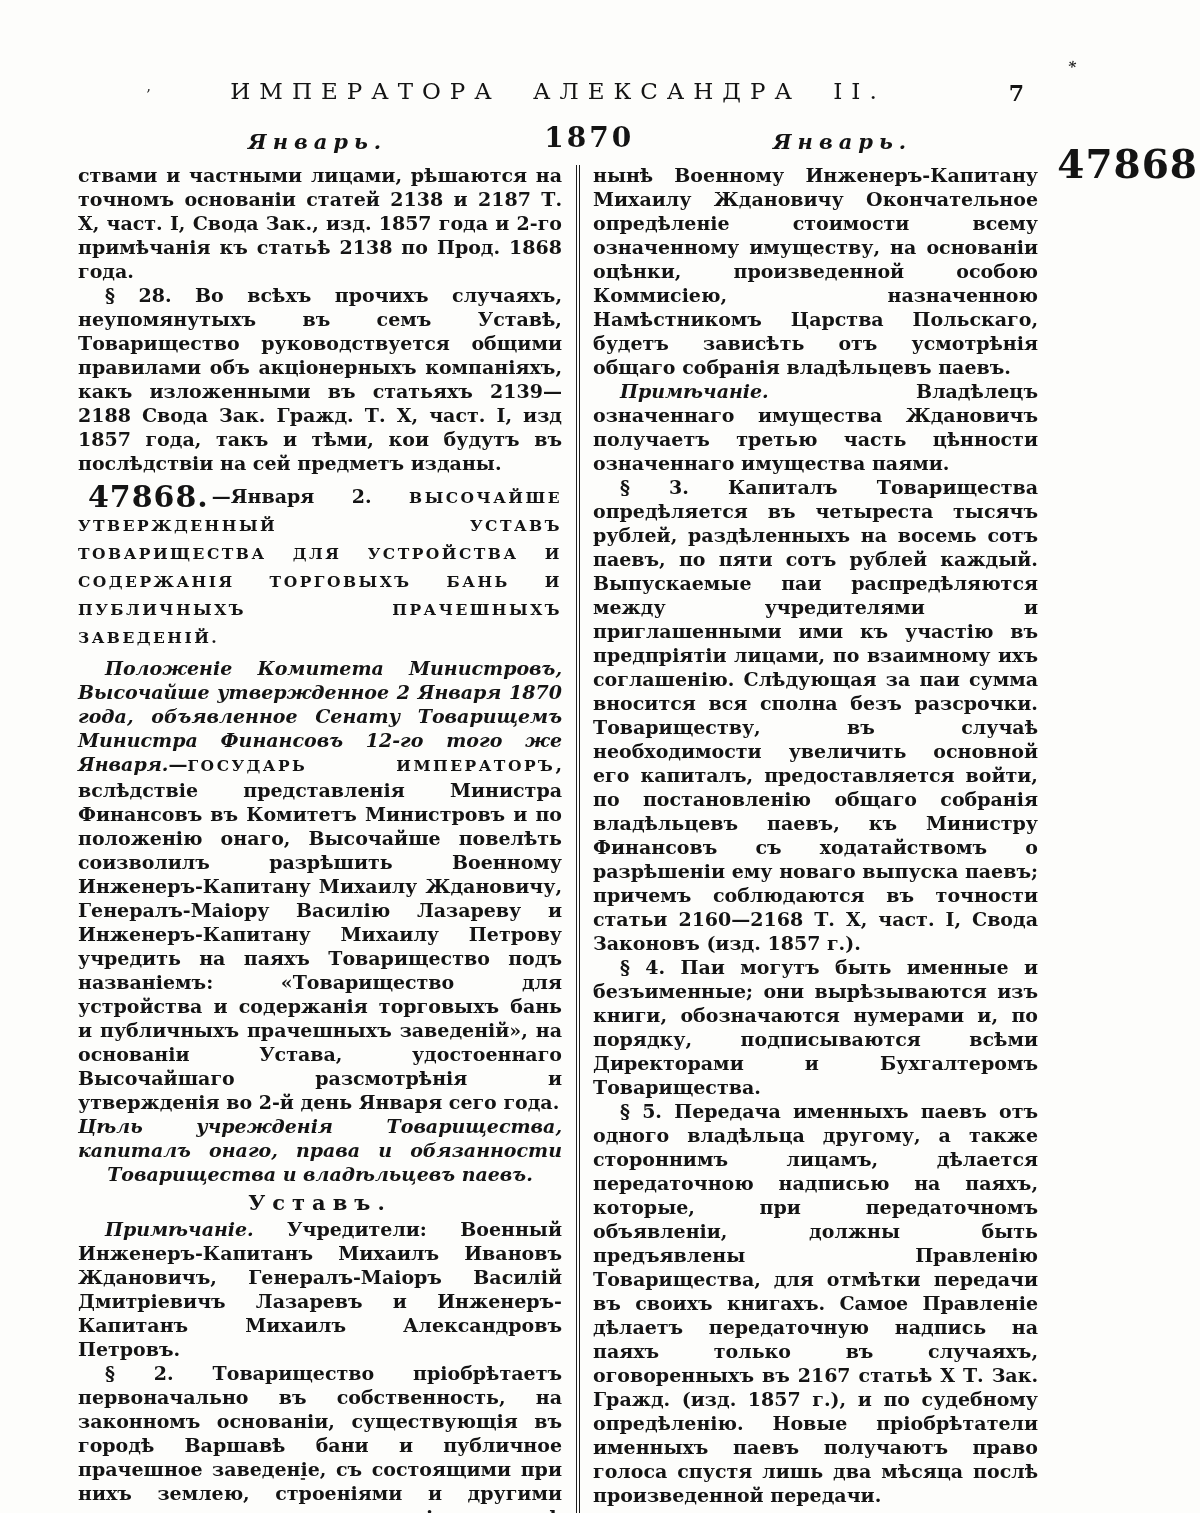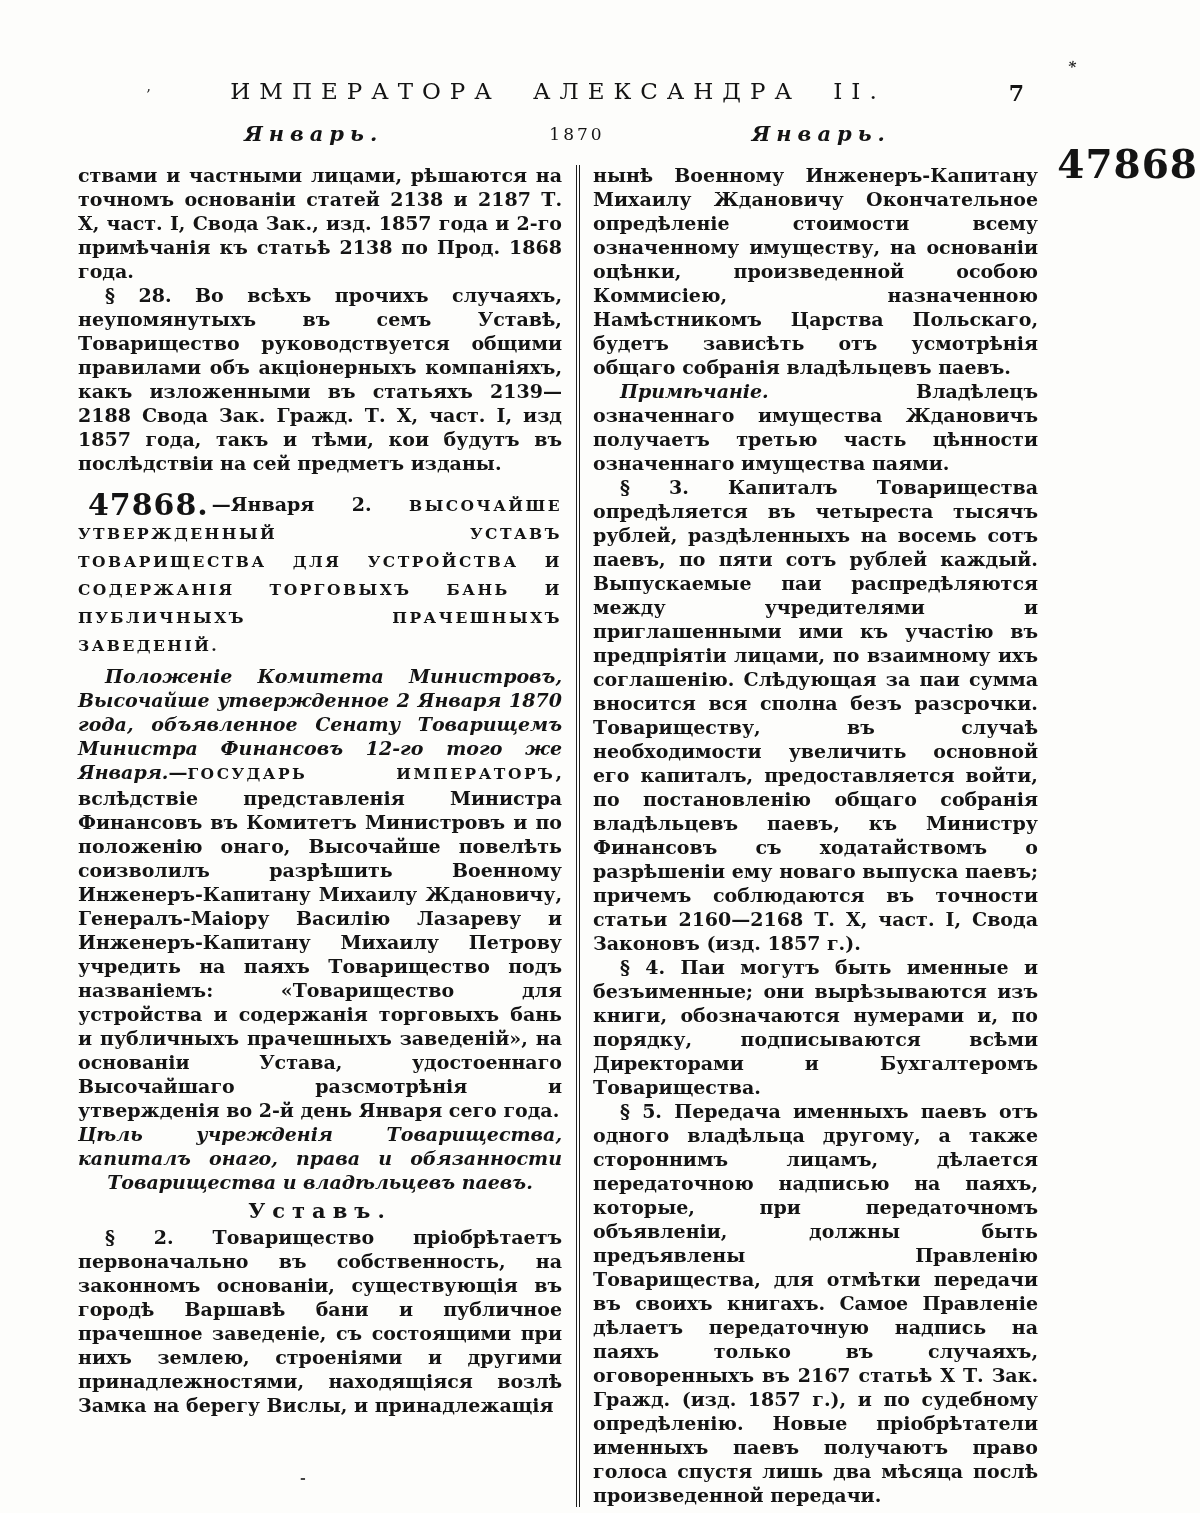--- a/index.html
+++ b/index.html
@@ -32,53 +32,53 @@
   .speck-top{
     position:absolute;left:146px;top:86px;
     font-size:15px;color:#333;
   }
   .speck-bottom{
     position:absolute;left:300px;top:1470px;
     font-size:14px;font-weight:bold;color:#444;
   }
   
   .subheader{
-    position:absolute;top:121px;left:78px;width:960px;
-    display:flex;align-items:center;
+    position:absolute;top:121px;left:91px;width:960px;
+    display:flex;align-items:flex-end;
   }
   .subheader .cell-left{width:484px;text-align:center;}
   .subheader .cell-center{flex:1;text-align:center;}
   .subheader .cell-right{width:445px;text-align:center;}
   .month{
     font-style:italic;font-weight:bold;
     font-size:21px;letter-spacing:6px;
   }
   .year{
-    font-weight:normal;font-size:17px;letter-spacing:3px;
+    font-weight:bold;font-size:28px;letter-spacing:3px;
   }
   
   .columns{
     position:absolute;top:163px;left:78px;
     display:flex;align-items:stretch;
   }
   .col{font-size:19px;font-weight:bold;line-height:24px;text-align:justify;}
   .col-left{width:484px;}
   .col-right{width:445px;position:relative;}
   .divider{
     width:2px;
     margin:2px 13px 0 14px;
     border-left:1.5px solid #1c1c1c;
     border-right:1.5px solid #1c1c1c;
     background:transparent;
   }
   
   .para{margin:0;}
   .para.indent{text-indent:27px;}
   .para.entry-heading{
-    margin:16px 0 5px 0;
+    margin:8px 0 5px 0;
     line-height:27px;
     text-indent:10px;
   }
   .para.center-heading{
     text-align:center;
     font-size:21px;letter-spacing:7px;
     margin:5px 0 2px 0;
   }
   .para.italic-center{
     font-style:italic;
@@ -120,20 +120,21 @@
   </div>
 
   <div class="columns">
     <div class="col col-left" id="col-left">
         <div class="para body"><span class="seg-plain">ствами и частными лицами, рѣшаются на точномъ основаніи статей 2138 и 2187 Т. Х, част. I, Свода Зак., изд. 1857 года и 2-го примѣчанія къ статьѣ 2138 по Прод. 1868 года.</span></div>
         <div class="para body indent"><span class="seg-plain">§ 28. Во всѣхъ прочихъ случаяхъ, неупомянутыхъ въ семъ Уставѣ, Товарищество руководствуется общими правилами объ акціонерныхъ компаніяхъ, какъ изложенными въ статьяхъ 2139—2188 Свода Зак. Гражд. Т. Х, част. I, изд 1857 года, такъ и тѣми, кои будутъ въ послѣдствіи на сей предметъ изданы.</span></div>
         <div class="para entry-heading"><span class="seg-num">47868.</span><span class="seg-plain">—Января 2. </span><span class="seg-sc">Высочайше утвержденный Уставъ Товарищества для устройства и содержанія торговыхъ бань и публичныхъ прачешныхъ заведеній.</span></div>
         <div class="para body indent"><span class="seg-italic">Положеніе Комитета Министровъ, Высочайше утвержденное 2 Января 1870 года, объявленное Сенату Товарищемъ Министра Финансовъ 12-го того же Января.</span><span class="seg-plain">—</span><span class="seg-sc">Государь Императоръ</span><span class="seg-plain">, вслѣдствіе представленія Министра Финансовъ въ Комитетъ Министровъ и по положенію онаго, Высочайше повелѣть соизволилъ разрѣшить Военному Инженеръ-Капитану Михаилу Ждановичу, Генералъ-Маіору Василію Лазареву и Инженеръ-Капитану Михаилу Петрову учредить на паяхъ Товарищество подъ названіемъ: «Товарищество для устройства и содержанія торговыхъ бань и публичныхъ прачешныхъ заведеній», на основаніи Устава, удостоеннаго Высочайшаго разсмотрѣнія и утвержденія во 2-й день Января сего года.</span></div>
         <div class="para italic-center"><span class="seg-italic">Цѣль учрежденія Товарищества, капиталъ онаго, права и обязанности Товарищества и владѣльцевъ паевъ.</span></div>
         <div class="para center-heading"><span class="seg-plain">Уставъ.</span></div>
+        <div class="para body indent"><span class="seg-italic">Примѣчаніе.</span><span class="seg-plain"> Учредители: Военный Инженеръ-Капитанъ Михаилъ Ивановъ Ждановичъ, Генералъ-Маіоръ Василій Дмитріевичъ Лазаревъ и Инженеръ-Капитанъ Михаилъ Александровъ Петровъ.</span></div>
         <div class="para body indent"><span class="seg-plain">§ 2. Товарищество пріобрѣтаетъ первоначально въ собственность, на законномъ основаніи, существующія въ городѣ Варшавѣ бани и публичное прачешное заведеніе, съ состоящими при нихъ землею, строеніями и другими принадлежностями, находящіяся возлѣ Замка на берегу Вислы, и принадлежащія</span></div>
       </div>
     <div class="divider"></div>
     <div class="col col-right" id="col-right">
         <div class="para body" style="position: relative;"><span class="seg-plain">нынѣ Военному Инженеръ-Капитану Михаилу Ждановичу Окончательное опредѣленіе стоимости всему означенному имуществу, на основаніи оцѣнки, произведенной особою Коммисіею, назначенною Намѣстникомъ Царства Польскаго, будетъ зависѣть отъ усмотрѣнія общаго собранія владѣльцевъ паевъ.</span><span class="margin-num">47868</span></div>
         <div class="para body indent"><span class="seg-italic">Примѣчаніе.</span><span class="seg-plain"> Владѣлецъ означеннаго имущества Ждановичъ получаетъ третью часть цѣнности означеннаго имущества паями.</span></div>
         <div class="para body indent"><span class="seg-plain">§ 3. Капиталъ Товарищества опредѣляется въ четыреста тысячъ рублей, раздѣленныхъ на восемь сотъ паевъ, по пяти сотъ рублей каждый. Выпускаемые паи распредѣляются между учредителями и приглашенными ими къ участію въ предпріятіи лицами, по взаимному ихъ соглашенію. Слѣдующая за паи сумма вносится вся сполна безъ разсрочки. Товариществу, въ случаѣ необходимости увеличить основной его капиталъ, предоставляется войти, по постановленію общаго собранія владѣльцевъ паевъ, къ Министру Финансовъ съ ходатайствомъ о разрѣшеніи ему новаго выпуска паевъ; причемъ соблюдаются въ точности статьи 2160—2168 Т. Х, част. I, Свода Законовъ (изд. 1857 г.).</span></div>
         <div class="para body indent"><span class="seg-plain">§ 4. Паи могутъ быть именные и безъименные; они вырѣзываются изъ книги, обозначаются нумерами и, по порядку, подписываются всѣми Директорами и Бухгалтеромъ Товарищества.</span></div>
         <div class="para body indent"><span class="seg-plain">§ 5. Передача именныхъ паевъ отъ одного владѣльца другому, а также стороннимъ лицамъ, дѣлается передаточною надписью на паяхъ, которые, при передаточномъ объявленіи, должны быть предъявлены Правленію Товарищества, для отмѣтки передачи въ своихъ книгахъ. Самое Правленіе дѣлаетъ передаточную надпись на паяхъ только въ случаяхъ, оговоренныхъ въ 2167 статьѣ X Т. Зак. Гражд. (изд. 1857 г.), и по судебному опредѣленію. Новые пріобрѣтатели именныхъ паевъ получаютъ право голоса спустя лишь два мѣсяца послѣ произведенной передачи.</span></div>
       </div>

